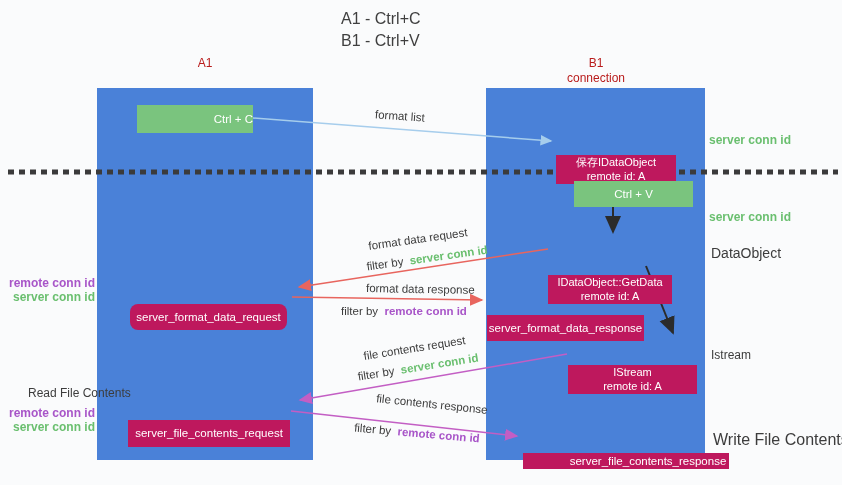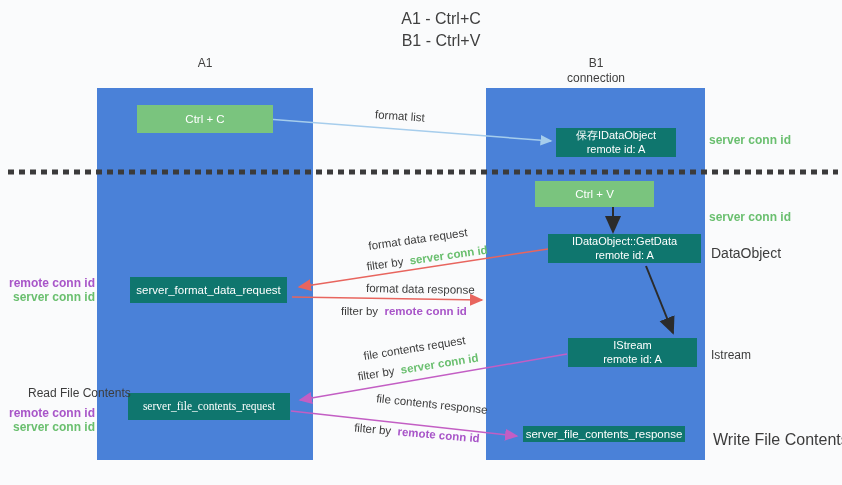--- a/index.html
+++ b/index.html
@@ -2,31 +2,31 @@
 <html><head>
 <meta charset="utf-8">
 <style>
   html,body{margin:0;padding:0;background:#fafbfc;}
   #canvas{position:relative;width:842px;height:485px;overflow:hidden;
           font-family:"Liberation Sans","DejaVu Sans",sans-serif;color:#3c3c3c;}
   .lifeline{position:absolute;top:88px;height:372px;background:#4a81d8;z-index:1;}
   #lifeline-left{left:97px;width:216px;}
   #lifeline-right{left:486px;width:219px;}
   #arrow-layer{position:absolute;left:0;top:0;z-index:2;}
-  .title{position:absolute;left:341px;top:8px;width:200px;text-align:center;
+  .title{position:absolute;left:341px;top:8px;width:200px;
          font-size:16px;line-height:1.35;color:#3f3f3f;z-index:3;}
   .col-header{position:absolute;top:56px;width:120px;text-align:center;
-              font-size:12px;line-height:1.25;color:#404040;z-index:3;}
+              font-size:12px;line-height:1.25;color:#b91c1c;z-index:3;}
   #header-left{left:145px;}
   #header-right{left:536px;}
   .box{position:absolute;z-index:3;display:flex;flex-direction:column;
        align-items:center;justify-content:center;color:#fff;font-size:11.5px;
        line-height:1.25;text-align:center;white-space:nowrap;}
   .green{background:#7ac47e;}
-  .orange{background:#0f766e;}
+  .orange{background:#be185d;margin-top:27px;}
   .side-label{position:absolute;z-index:3;font-size:11.5px;white-space:nowrap;}
   .right-align{text-align:right;}
   .tg{color:#6abf6f;font-weight:bold;}
   .tp{color:#a855c8;font-weight:bold;}
   .arrow-label{position:absolute;z-index:3;font-size:11.5px;white-space:nowrap;color:#3c3c3c;}
   .r-neg8{transform:rotate(-8deg);}
   .r-neg9{transform:rotate(-9deg);}
   .r-pos4{transform:rotate(4deg);}
   .r-pos6{transform:rotate(6deg);}
   .r-pos5{transform:rotate(5deg);}
@@ -71,53 +71,56 @@
   </div>
 
   <div class="col-header" id="header-left">
     <div>A1</div>
   </div>
   <div class="col-header" id="header-right">
     <div>B1</div>
     <div>connection</div>
   </div>
 
-  <div class="box green" style="left:137px;top:105px;width:136px;height:28px;">
+  <div class="box green" style="left:137px;top:105px;width:116px;height:28px;align-items:flex-end;">
     <span>Ctrl + C</span>
   </div>
 
   <div class="box orange" style="left:556px;top:128px;width:120px;height:29px;font-size:11px;">
     <span>保存IDataObject</span>
     <span>remote id: A</span>
   </div>
 
-  <div class="box green" style="left:535px;top:181px;width:119px;height:26px;">
+  <div class="box green" style="left:574px;top:181px;width:119px;height:26px;">
     <span>Ctrl + V</span>
   </div>
 
-  <div class="box orange" style="left:548px;top:234px;width:153px;height:29px;font-size:11px;">
+  <div class="box orange" style="left:548px;top:248px;width:124px;height:29px;font-size:11px;">
     <span>IDataObject::GetData</span>
     <span>remote id: A</span>
   </div>
 
-  <div class="box orange" style="left:130px;top:277px;width:157px;height:26px;">
+  <div class="box orange" style="left:130px;top:277px;width:157px;height:26px;border-radius:8px;">
     <span>server_format_data_request</span>
   </div>
 
+  <div class="box orange" style="left:487px;top:288px;width:157px;height:26px;">
+    <span>server_format_data_response</span>
+  </div>
 
   <div class="box orange" style="left:568px;top:338px;width:129px;height:29px;font-size:11px;">
     <span>IStream</span>
     <span>remote id: A</span>
   </div>
 
-  <div class="box orange" style="left:128px;top:393px;width:162px;height:27px;font-family:Liberation Serif, serif;">
+  <div class="box orange" style="left:128px;top:393px;width:162px;height:27px;">
     <span>server_file_contents_request</span>
   </div>
 
-  <div class="box orange" style="left:523px;top:426px;width:162px;height:16px;">
+  <div class="box orange" style="left:523px;top:426px;width:162px;height:16px;padding-left:44px;">
     <span>server_file_contents_response</span>
   </div>
 
   <div class="side-label tg" style="left:709px;top:133px;font-size:12px;">server conn id</div>
   <div class="side-label tg" style="left:709px;top:210px;font-size:12px;">server conn id</div>
   <div class="side-label" style="left:711px;top:245px;font-size:14px;">DataObject</div>
   <div class="side-label" style="left:711px;top:348px;font-size:12px;">Istream</div>
   <div class="side-label" style="left:713px;top:431px;font-size:16px;">Write File Contents</div>
 
   <div class="side-label right-align" style="left:0;top:276px;width:95px;font-size:12px;line-height:1.2;">

